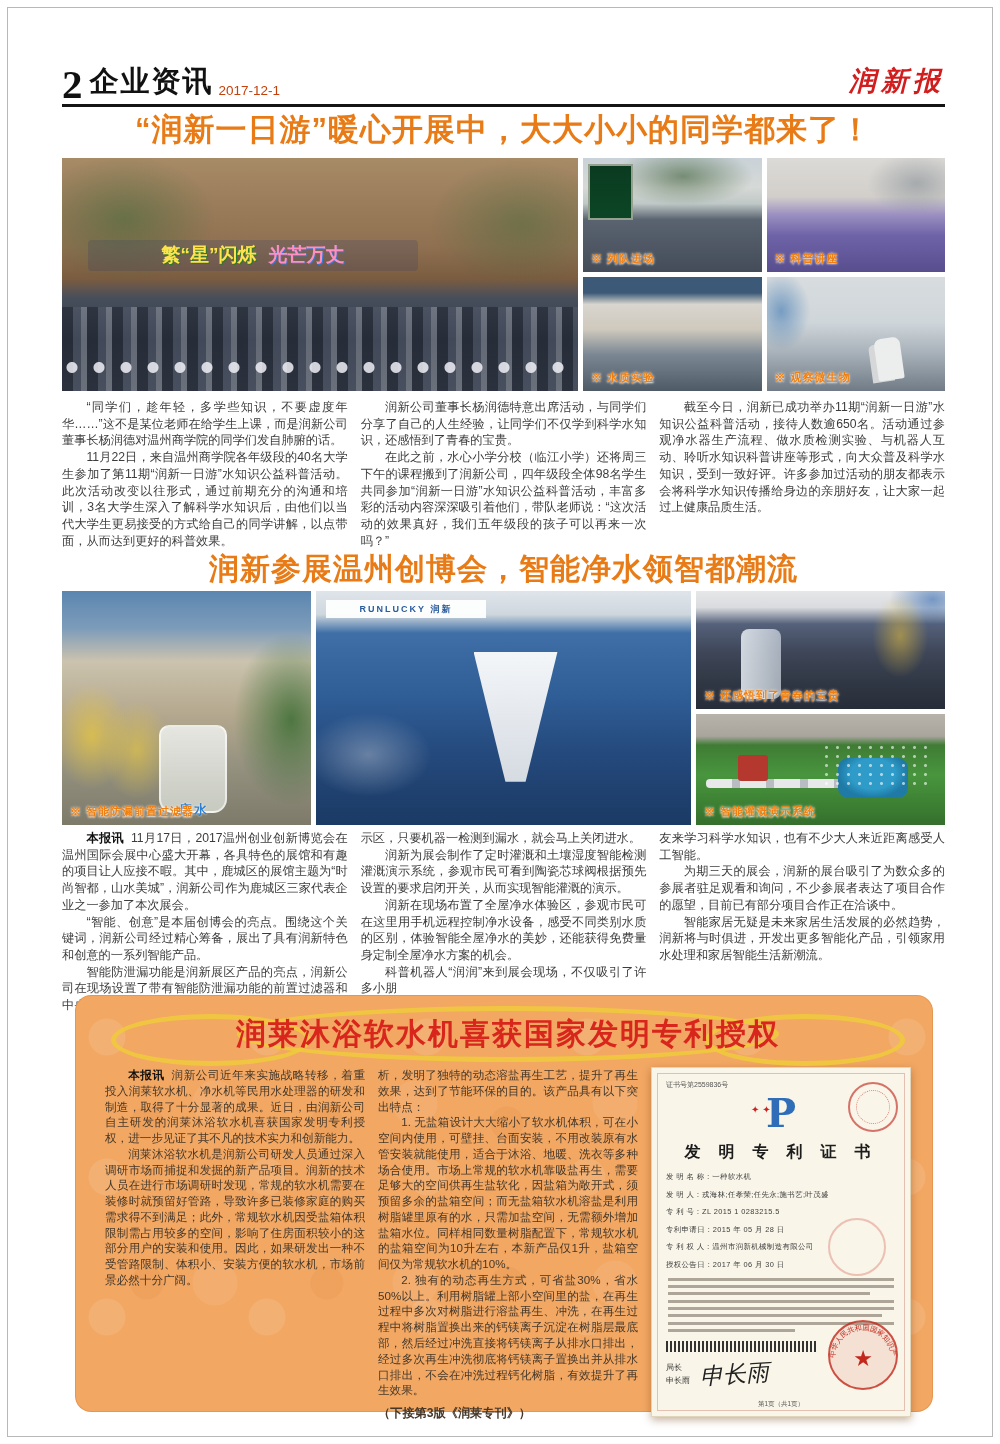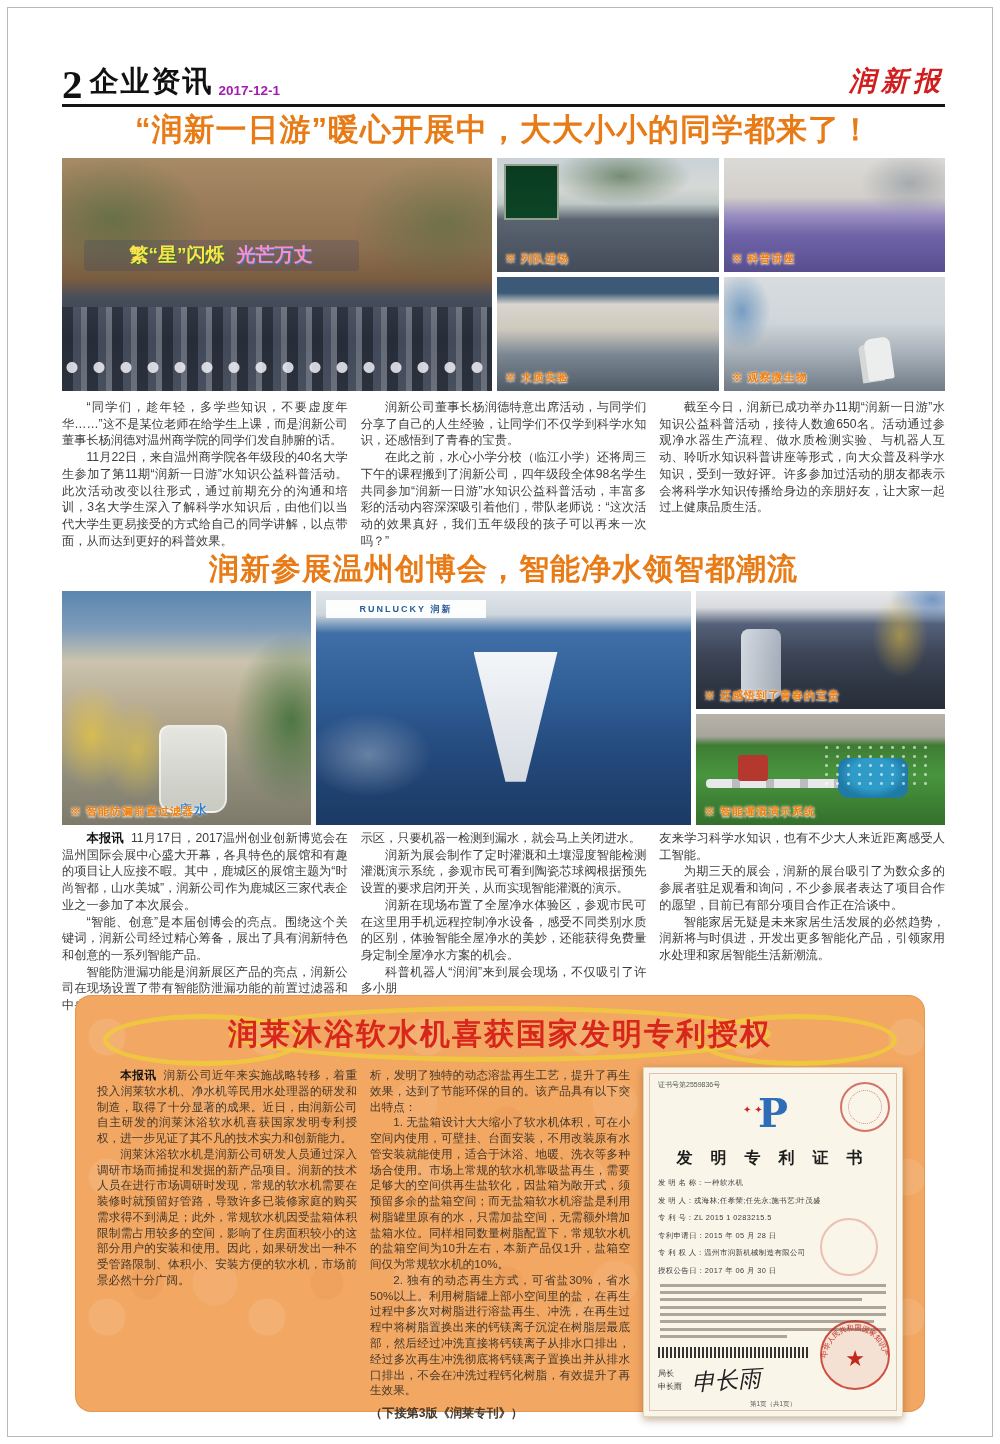--- a/index.html
+++ b/index.html
@@ -3,35 +3,35 @@
 <meta charset="utf-8">
 <style>
   html,body{margin:0;padding:0;background:#fdfdfd;font-family:"Liberation Sans",sans-serif;}
   #page{position:relative;width:1000px;height:1444px;background:#fff;overflow:hidden;}
   .sheet-border{position:absolute;inset:7px;border:1px solid #b8b8b8;pointer-events:none;}
 
   
   #hdr{position:absolute;left:62px;width:883px;top:55px;height:47px;border-bottom:3px solid #141414;display:flex;align-items:flex-end;padding-bottom:2px;}
   .pgno{font-size:41px;font-weight:700;line-height:.82;font-family:"Liberation Serif",serif;color:#111;}
   .sec{font-size:29px;font-weight:800;margin-left:7px;letter-spacing:2px;color:#111;}
-  .date{font-size:13.5px;font-weight:700;margin-left:5px;padding-bottom:4px;color:#a21caf;}
+  .date{font-size:13.5px;font-weight:400;margin-left:5px;padding-bottom:4px;color:#c2410c;}
   .mast{margin-left:auto;color:#d11d1d;font-family:"DejaVu Serif",serif;font-weight:700;font-style:italic;font-size:27px;letter-spacing:5px;padding-bottom:3px;}
 
   .headline{position:absolute;left:62px;width:883px;text-align:center;font-weight:800;color:#e87b16;letter-spacing:1px;}
   #headline1{top:109px;font-size:31px;}
   #headline2{top:549px;font-size:30px;}
 
   
   .collage{position:absolute;left:62px;width:883px;display:flex;gap:5px;}
   #collage1{top:158px;height:233px;}
   #collage2{top:591px;height:234px;}
   .photo{position:relative;overflow:hidden;background:#888;}
   .cap{position:absolute;left:8px;bottom:6px;font-size:11px;font-weight:bold;color:#f07f0e;letter-spacing:1px;
        text-shadow:0 1px 2px rgba(255,255,255,.9),0 0 3px rgba(255,255,255,.7);white-space:nowrap;z-index:5;}
-  .big{width:430px;flex:none;}
+  .big{width:516px;flex:none;}
   .grid{flex:1;display:grid;grid-template-columns:1fr 1fr;grid-template-rows:1fr 1fr;gap:5px;}
   .side{width:249px;flex:none;display:flex;flex-direction:column;gap:5px;}
   .side .photo{flex:1;}
   .side .photo:first-child{flex:1.06;}
   .mid{flex:1;}
 
   
   .pA{background:
       radial-gradient(ellipse 130px 90px at 12% 26%,rgba(66,105,58,.55),transparent 70%),
       radial-gradient(ellipse 130px 90px at 89% 28%,rgba(66,105,58,.45),transparent 70%),
@@ -96,21 +96,21 @@
   .lead{margin-right:7px;color:#111;}
 
   
   #panel{position:absolute;top:995px;left:75px;width:850px;height:417px;border-radius:16px;
      background-color:#f2a763;
      background-image:
        radial-gradient(circle at 20% 30%,rgba(255,255,255,.10) 0 18px,transparent 19px),
        radial-gradient(circle at 70% 60%,rgba(255,255,255,.08) 0 22px,transparent 23px),
        radial-gradient(circle at 40% 80%,rgba(228,148,78,.30) 0 16px,transparent 17px);
      background-size:160px 140px,200px 180px,180px 160px;
-     box-shadow:inset 0 0 0 1px rgba(220,140,70,.6);}
+     box-shadow:inset 0 0 0 1px rgba(220,140,70,.6);padding-left:8px;}
   .ptw{margin:14px 36px 2px;position:relative;height:50px;}
   .ptitle{font-size:30px;color:#d8261c;font-weight:800;text-align:center;letter-spacing:2px;line-height:50px;position:relative;z-index:2;white-space:nowrap;}
   .ring{position:absolute;border:5px solid rgba(240,201,61,.9);border-radius:50%;z-index:1;}
   .r1{left:118px;right:118px;top:-3px;bottom:-3px;}
   .r2{left:-8px;width:190px;top:5px;height:42px;}
   .r3{right:-8px;width:190px;top:5px;height:42px;}
   .panel-body{display:flex;gap:13px;padding:6px 22px 0;}
   .pcol{width:260px;flex:none;}
   .pcol p{margin:0;text-indent:2em;font-size:11.6px;line-height:1.36;text-align:justify;color:#45382a;}
   .pcol p.noind{text-indent:0;}
@@ -118,21 +118,21 @@
 
   
   .cert{width:266px;margin-left:auto;height:350px;background:#f9f5e9;border:1px solid #e0d4ba;box-shadow:0 3px 8px rgba(110,60,15,.4);position:relative;padding:12px 14px;box-sizing:border-box;}
   .cert::before{content:"";position:absolute;inset:5px;border:1px solid rgba(180,70,45,.3);pointer-events:none;}
   .certno{font-size:7px;color:#555;}
   .plogo{text-align:center;height:42px;position:relative;margin-top:2px;}
   .plogo .pglyph{font-family:"DejaVu Serif",serif;font-size:40px;font-weight:bold;color:#2f6db8;line-height:42px;}
   .plogo .stars::before{content:"✦ ✦";position:absolute;left:calc(50% - 30px);top:12px;color:#cc2222;font-size:10px;}
   .seal1{position:absolute;top:14px;right:12px;width:46px;height:46px;border-radius:50%;border:2px solid rgba(195,45,35,.65);}
   .seal1::before{content:"";position:absolute;inset:6px;border:1px dotted rgba(195,45,35,.55);border-radius:50%;}
-  .ctitle{text-align:center;font-family:"Liberation Serif",serif;font-size:16px;font-weight:bold;color:#1c1c1c;letter-spacing:7px;margin-top:14px;white-space:nowrap;}
+  .ctitle{text-align:center;font-family:"Liberation Serif",serif;font-size:16px;font-weight:bold;color:#1c1c1c;letter-spacing:7px;margin-top:8px;white-space:nowrap;}
   .cfields{margin-top:9px;}
   .cfield{font-size:7.4px;color:#3d3d3d;margin:7.5px 0;letter-spacing:.4px;}
   .stampfaint{position:absolute;right:24px;top:150px;width:54px;height:54px;border-radius:50%;border:2px solid rgba(205,70,55,.3);}
   .bars{margin-top:8px;}
   .bar{height:3px;background:rgba(95,85,72,.5);margin:4.4px 2px;}
   .bar:nth-child(3){width:88%;}.bar:nth-child(6){width:93%;}.bar:nth-child(8){width:55%;}
   .barcode{width:150px;height:11px;margin-top:9px;background:repeating-linear-gradient(90deg,#333 0 2px,transparent 2px 4px);}
   .sigrow{display:flex;align-items:center;margin-top:7px;gap:10px;}
   .siglabels{font-size:8px;color:#333;line-height:1.6;}
   .sig{font-family:"DejaVu Serif",serif;font-style:italic;font-size:23px;color:#222;transform:rotate(-4deg);}

